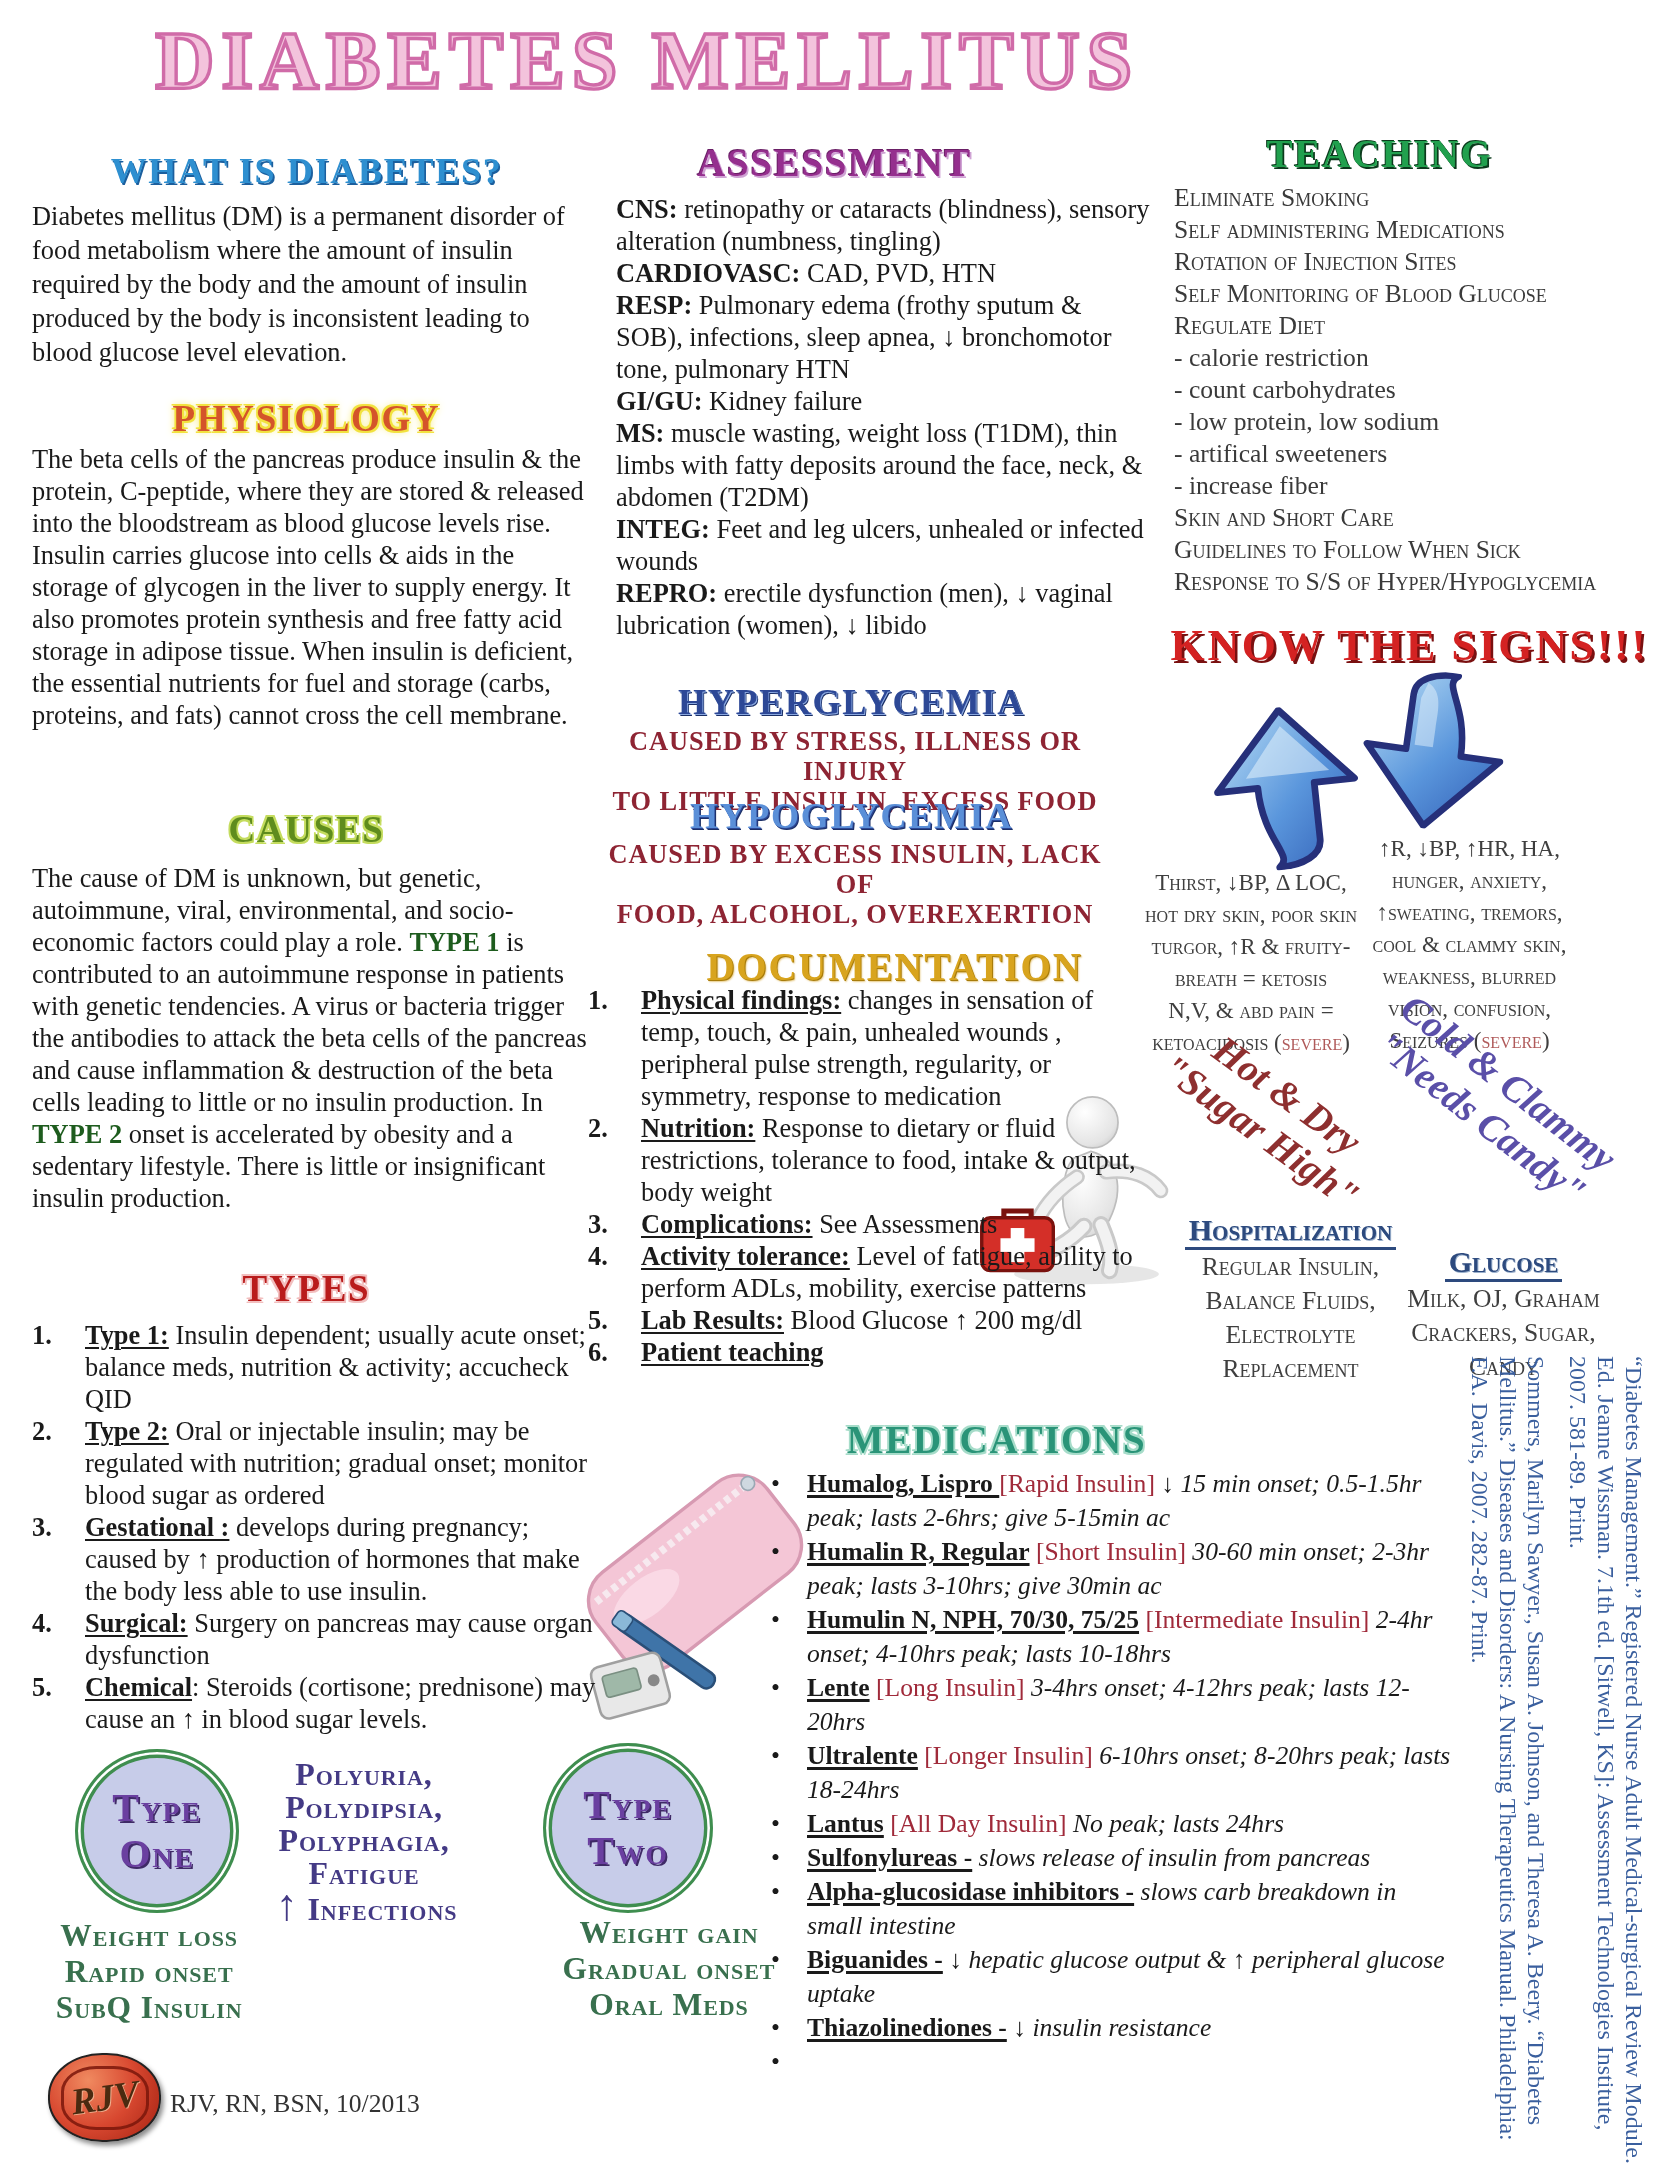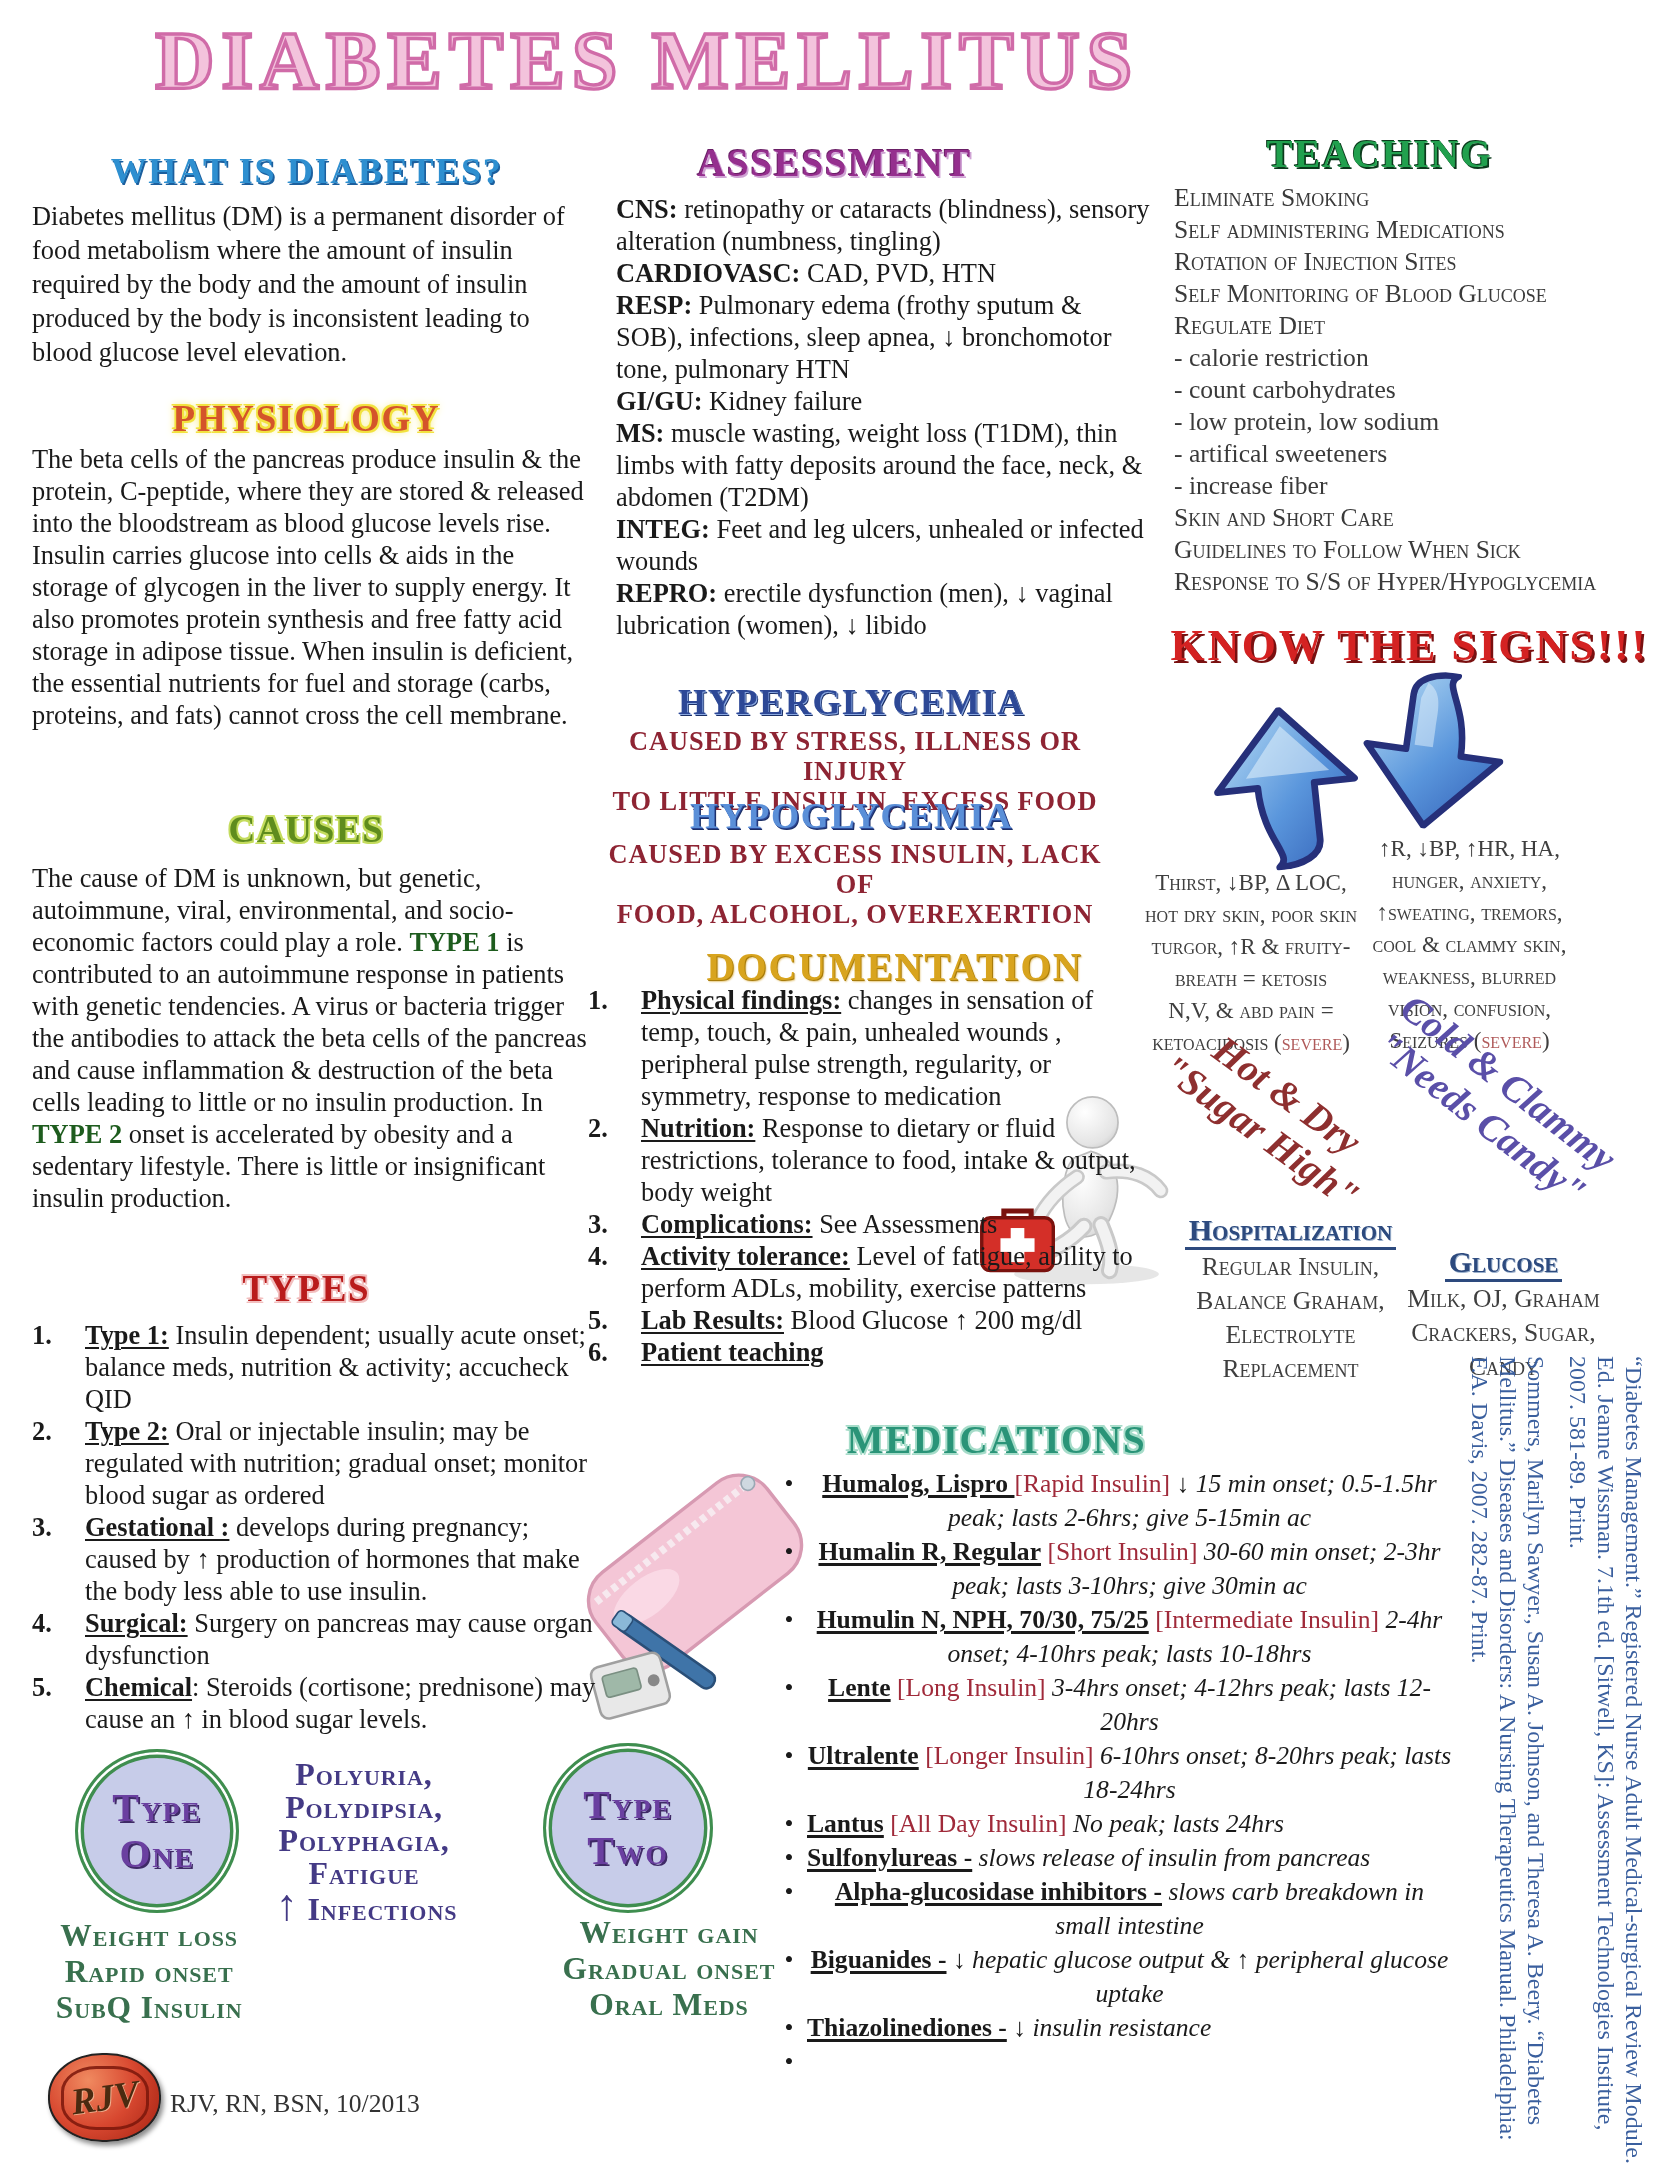--- a/index.html
+++ b/index.html
@@ -239,21 +239,21 @@
         <span class="num">5.</span>
         <span><span class="lbl">Lab Results:</span><span> Blood Glucose ↑ 200 mg/dl</span></span>
       </div>
     <div class="list-item">
         <span class="num">6.</span>
         <span><span class="lbl">Patient teaching</span><span></span></span>
       </div>
   </div>
 
   <div class="abs h h-meds" style="left:775px;top:1417px;width:443px;">MEDICATIONS</div>
-  <div class="abs" style="left:771px;top:1467px;width:681px;z-index:1;text-align:center;">
+  <div class="abs" style="left:771px;top:1467px;width:681px;z-index:1;">
     <div class="med-item">
         <span class="med-bullet"></span>
         <span><span class="med-name">Humalog, Lispro </span> <span class="med-bracket">[Rapid Insulin]</span><span class="med-desc"> ↓ 15 min onset; 0.5-1.5hr peak; lasts 2-6hrs; give 5-15min ac</span></span>
       </div>
     <div class="med-item">
         <span class="med-bullet"></span>
         <span><span class="med-name">Humalin R, Regular</span> <span class="med-bracket">[Short Insulin]</span><span class="med-desc"> 30-60 min onset; 2-3hr peak; lasts 3-10hrs; give 30min ac</span></span>
       </div>
     <div class="med-item">
         <span class="med-bullet"></span>
@@ -361,21 +361,21 @@
     <div>"Sugar High"</div>
   </div>
   <div class="abs rot-label" style="left:1337px;top:1056px;width:315px;transform:rotate(38deg);color:#5a4fa8;font-size:39px;">
     <div>Cold &amp; Clammy</div>
     <div>"Needs Candy"</div>
   </div>
 
   <div class="abs" style="left:1150px;top:1213px;width:281px;">
     <div class="subhead"><span class="rule">Hospitalization</span></div>
     <div class="subbody pre">Regular Insulin,
-Balance Graham,
+Balance Fluids,
 Electrolyte
 Replacement</div>
   </div>
   <div class="abs" style="left:1363px;top:1245px;width:281px;">
     <div class="subhead"><span class="rule">Glucose</span></div>
     <div class="subbody pre">Milk, OJ, Graham
 Crackers, Sugar,
 Candy</div>
   </div>
 

